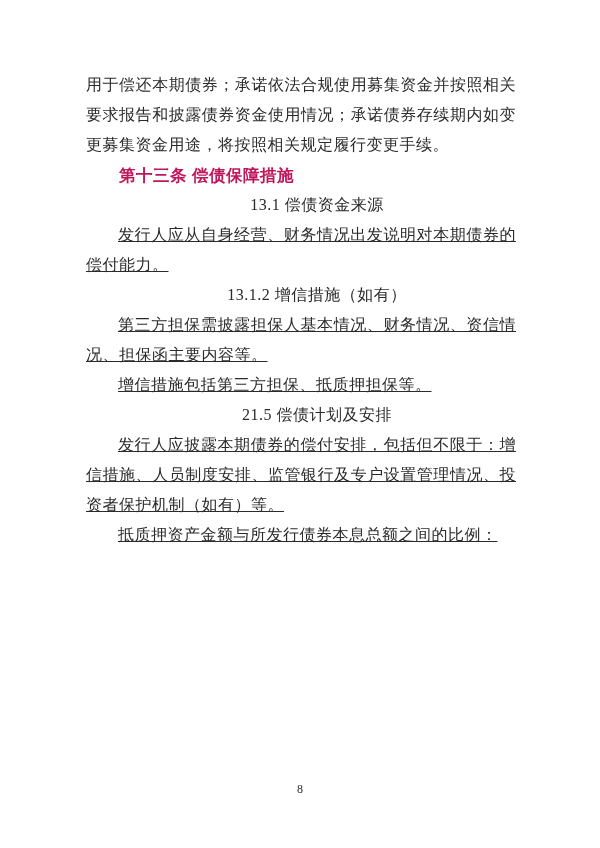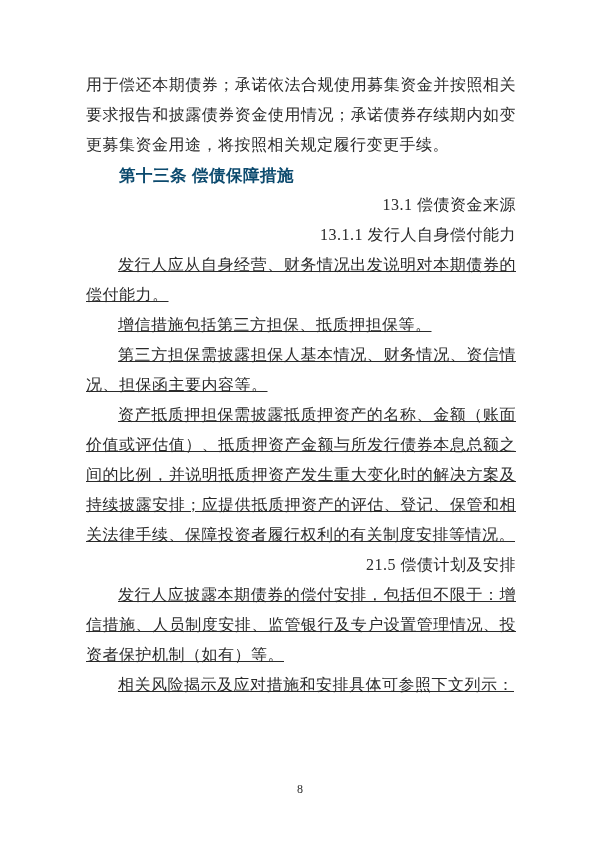--- a/index.html
+++ b/index.html
@@ -41,53 +41,52 @@
   }
   .para {
     text-indent: 2em;
     text-decoration: underline;
   }
   .para-cont {
     text-indent: 0;
   }
   .subhead {
     text-indent: 2em;
-    text-align: right;
+    text-align: center;
     font-style: normal;
   }
   .head {
     text-indent: 2em;
     text-align: left;
     font-family: "Liberation Sans", "DejaVu Sans", sans-serif;
     font-weight: bold;
     font-size: 16.5px;
-    color: #0c4a6e;
+    color: #be185d;
   }
   .page-footer {
     position: absolute;
     top: 781px;
     left: 0;
     width: 600px;
     text-align: center;
     font-size: 12px;
     line-height: 16px;
     color: #2b2b2b;
   }
 </style>
 </head>
 <body>
 
 <div class="page">
   <div class="content">
     <p class="para-cont">用于偿还本期债券；承诺依法合规使用募集资金并按照相关要求报告和披露债券资金使用情况；承诺债券存续期内如变更募集资金用途，将按照相关规定履行变更手续。</p>
     <p class="head">第十三条 偿债保障措施</p>
     <p class="subhead">13.1 偿债资金来源</p>
-    <p class="subhead">13.1.1 发行人自身偿付能力</p>
     <p class="para">发行人应从自身经营、财务情况出发说明对本期债券的偿付能力。</p>
+    <p class="subhead">13.1.2 增信措施（如有）</p>
+    <p class="para">第三方担保需披露担保人基本情况、财务情况、资信情况、担保函主要内容等。</p>
     <p class="para">增信措施包括第三方担保、抵质押担保等。</p>
-    <p class="para">第三方担保需披露担保人基本情况、财务情况、资信情况、担保函主要内容等。</p>
-    <p class="para">资产抵质押担保需披露抵质押资产的名称、金额（账面价值或评估值）、抵质押资产金额与所发行债券本息总额之间的比例，并说明抵质押资产发生重大变化时的解决方案及持续披露安排；应提供抵质押资产的评估、登记、保管和相关法律手续、保障投资者履行权利的有关制度安排等情况。</p>
     <p class="subhead">21.5 偿债计划及安排</p>
     <p class="para">发行人应披露本期债券的偿付安排，包括但不限于：增信措施、人员制度安排、监管银行及专户设置管理情况、投资者保护机制（如有）等。</p>
-    <p class="para">相关风险揭示及应对措施和安排具体可参照下文列示：</p>
+    <p class="para">抵质押资产金额与所发行债券本息总额之间的比例：</p>
   </div>
   <div class="page-footer">8</div>
 </div>
 
 </body></html>

